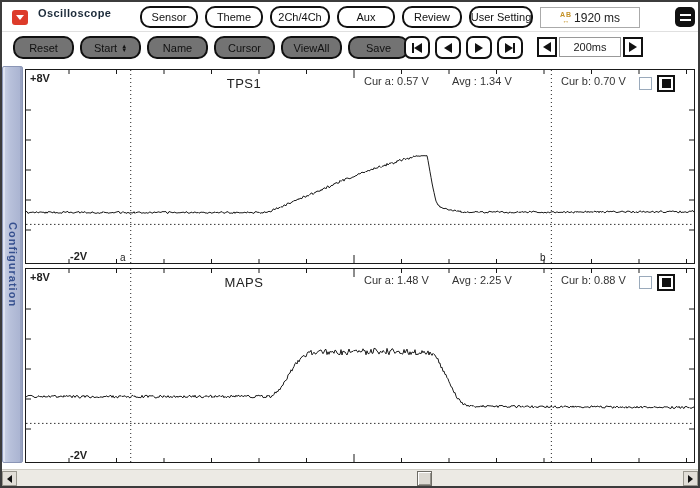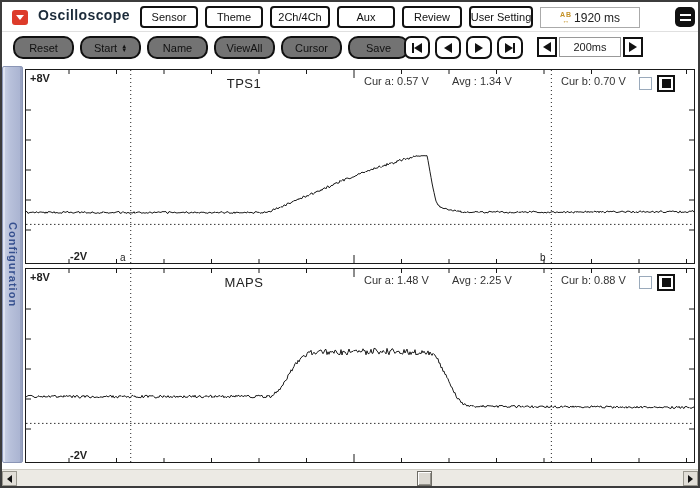--- a/index.html
+++ b/index.html
@@ -4,23 +4,23 @@
 <style>
   html,body{margin:0;padding:0;background:#fff;}
   *{box-sizing:border-box;font-family:"Liberation Sans",sans-serif;}
   .window{position:relative;width:700px;height:488px;background:#fff;overflow:hidden;}
   .frame{position:absolute;inset:0;border:2px solid #3c3c3c;pointer-events:none;z-index:60;}
 
   
   .titlebar{position:absolute;left:2px;top:2px;width:696px;height:30px;background:#fff;border-bottom:1px solid #e0e0e0;}
   .app-icon{position:absolute;left:10px;top:8px;width:16px;height:15px;background:#dd3b2a;border-radius:3px;display:flex;align-items:center;justify-content:center;}
   .app-icon::after{content:"";width:0;height:0;border-left:4px solid transparent;border-right:4px solid transparent;border-top:5px solid #fff;}
-  .app-title{position:absolute;left:36px;top:5px;font-size:14px;font-weight:700;color:#1c2b3a;letter-spacing:.4px;text-align:center;}
+  .app-title{position:absolute;left:36px;top:5px;font-size:11px;font-weight:700;color:#1c2b3a;letter-spacing:.4px;text-align:center;}
   .menubar{position:absolute;left:138px;top:4px;display:flex;gap:7px;}
-  .mbtn{height:22px;border:2px solid #111;border-radius:4px;background:#fff;font-size:11px;color:#111;display:flex;align-items:center;justify-content:center;padding:0 4px;white-space:nowrap;}
+  .mbtn{height:22px;border:2px solid #111;border-radius:10px;background:#fff;font-size:11px;color:#111;display:flex;align-items:center;justify-content:center;padding:0 4px;white-space:nowrap;}
   .mbtn.w1{width:58px}.mbtn.w2{width:58px}.mbtn.w3{width:60px}.mbtn.w4{width:58px}.mbtn.w5{width:60px}.mbtn.w6{width:64px}
   .timefield{position:absolute;left:538px;top:5px;width:100px;height:21px;border:1px solid #aaa;background:#fff;display:flex;align-items:center;justify-content:center;gap:2px;}
   .ab-icon{display:flex;flex-direction:column;align-items:center;color:#c49227;font-weight:700;}
   .ab-icon .r1{font-size:7px;line-height:6px;letter-spacing:1px;}
   .ab-icon .r2{font-size:7px;line-height:5px;}
   .timefield .tval{font-size:12px;color:#222;}
   .hamburger{position:absolute;left:673px;top:5px;width:20px;height:20px;background:#111;border-radius:5px;display:flex;flex-direction:column;align-items:center;justify-content:center;gap:3px;}
   .hamburger i{display:block;width:11px;height:2px;background:#fff;}
 
   
@@ -95,22 +95,22 @@
   <div class="toolbar2">
     <button class="tbtn">Reset</button>
     <button class="tbtn">
       <span>Start</span>
       <span class="spin">
           <span>▲</span>
           <span>▼</span>
         </span>
     </button>
     <button class="tbtn">Name</button>
+    <button class="tbtn">Cursor</button>
     <button class="tbtn">ViewAll</button>
-    <button class="tbtn">Cursor</button>
     <button class="tbtn">Save</button>
   </div>
 
   <div class="playbar">
     <button class="pbtn">
         <span class="bar"></span>
         <span class="tri-l"></span>
       </button>
     <button class="pbtn">
         <span class="tri-l"></span>

